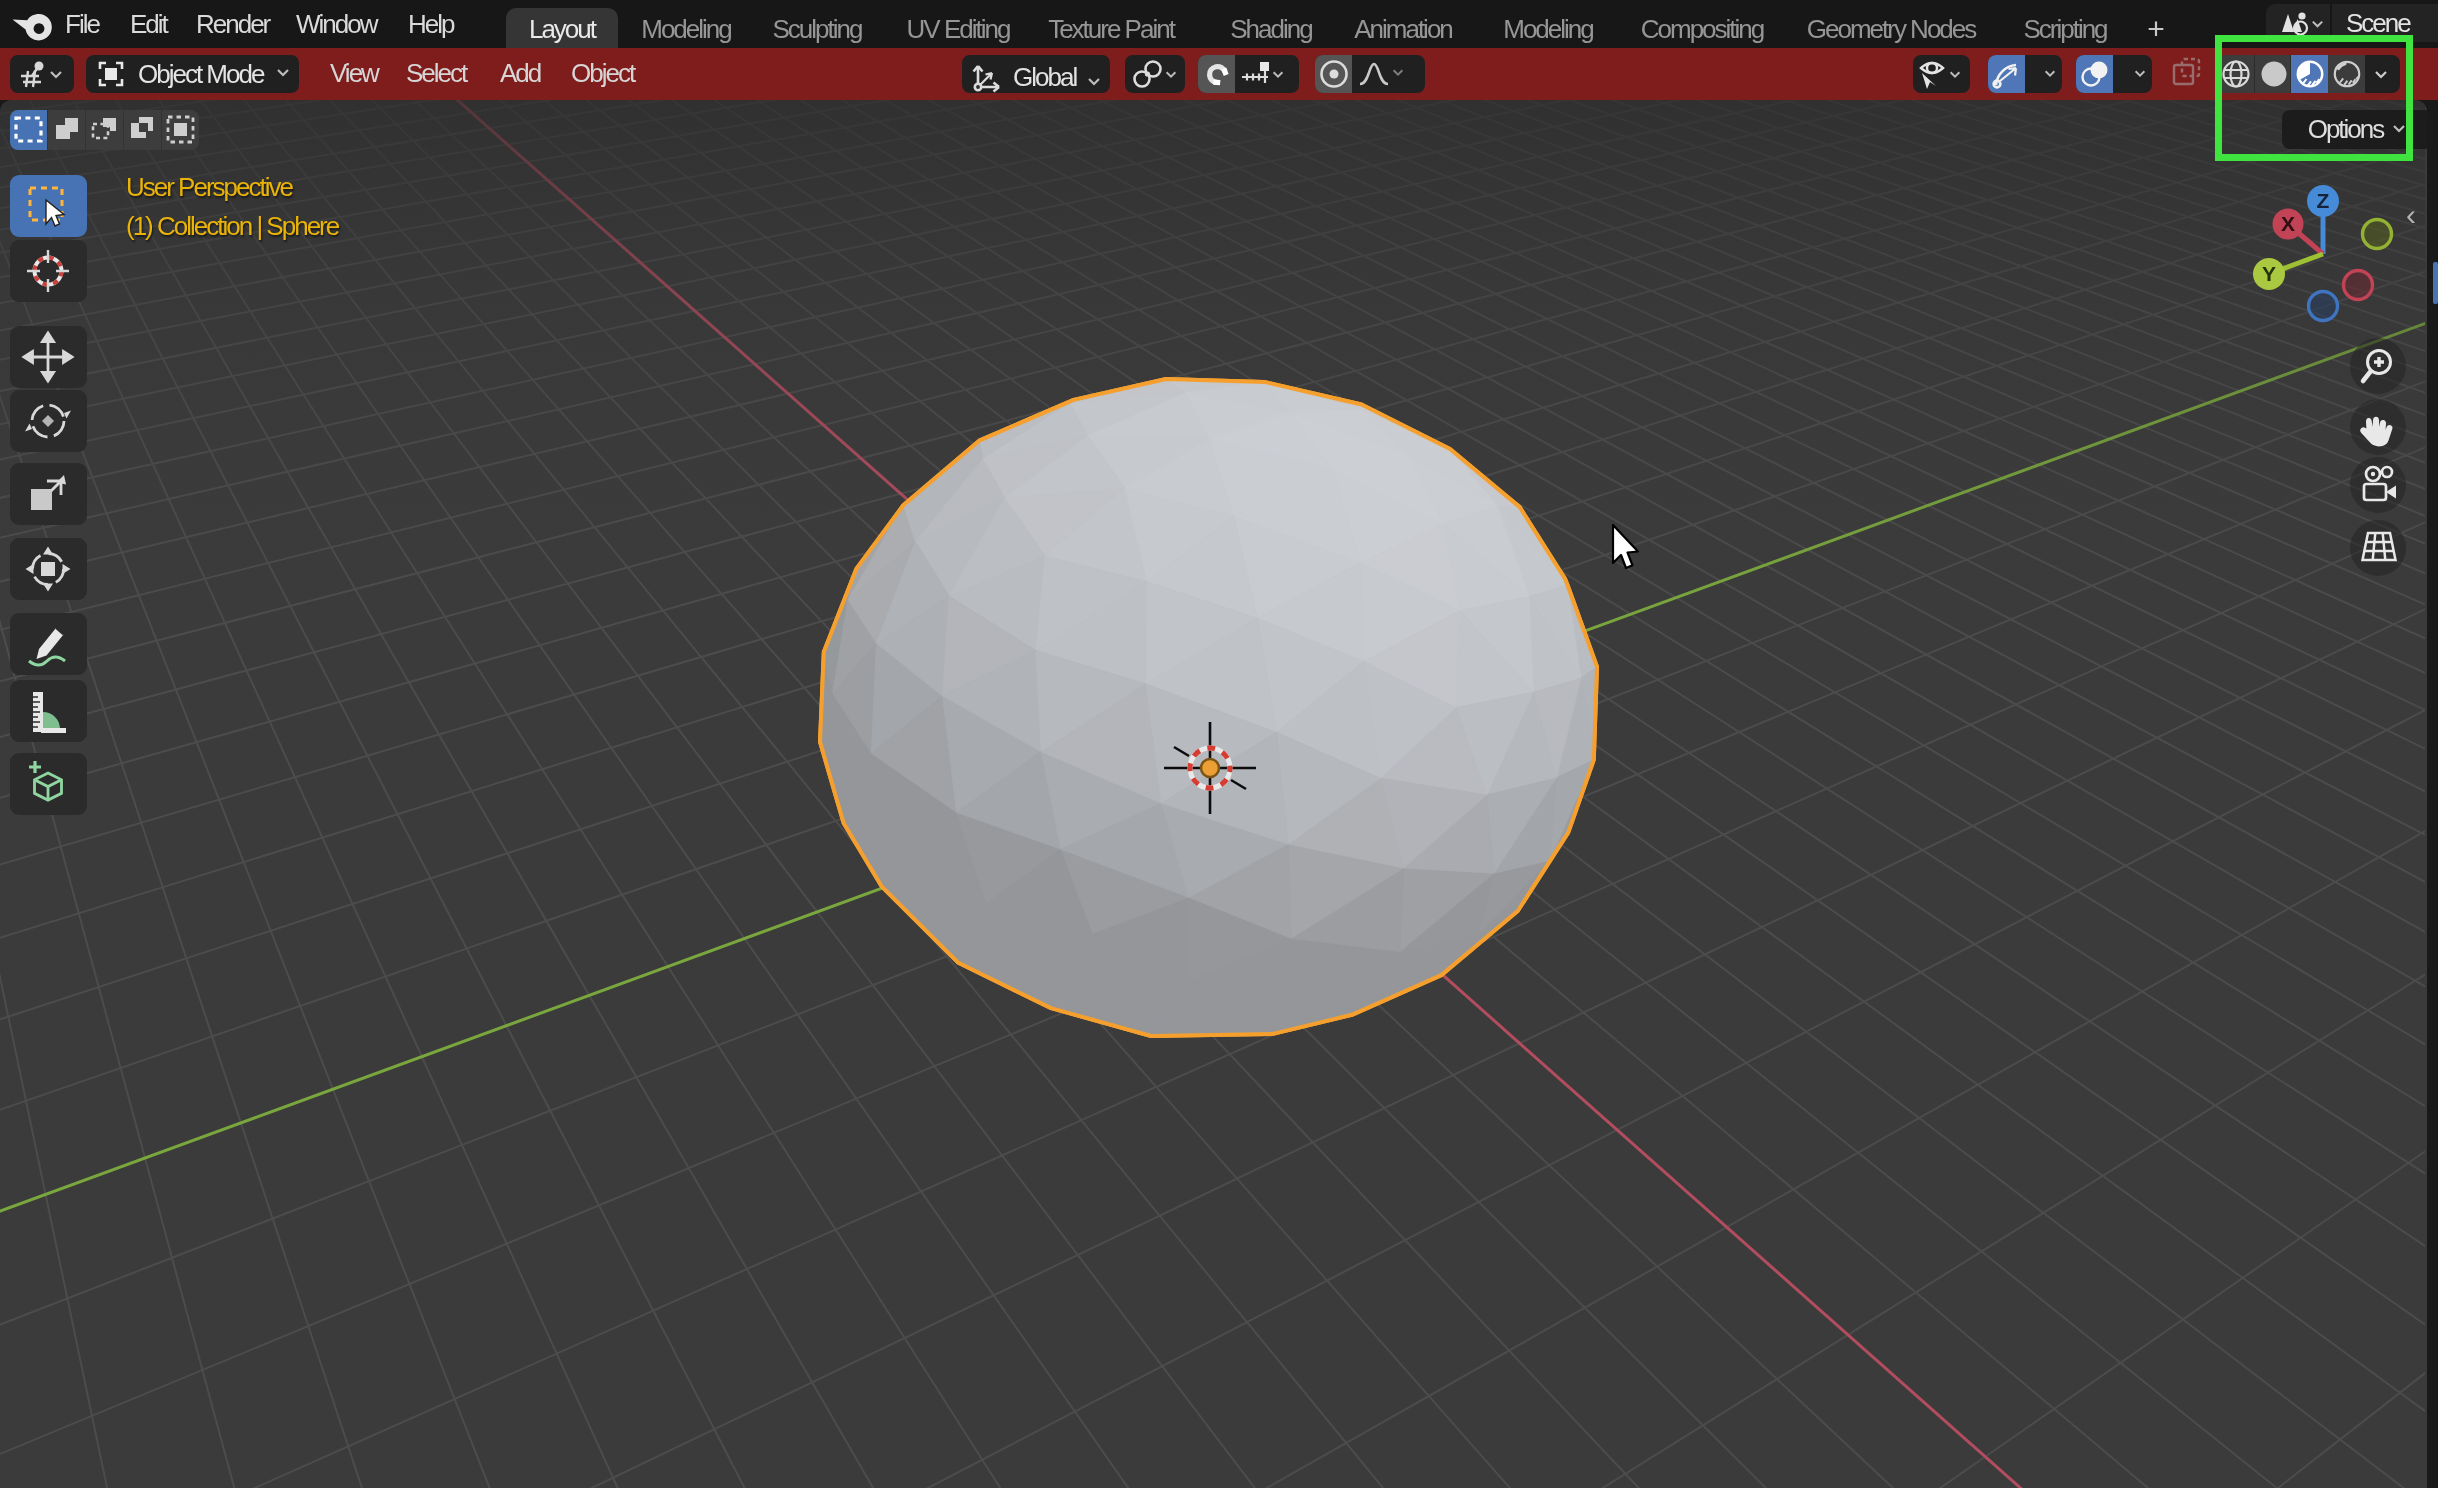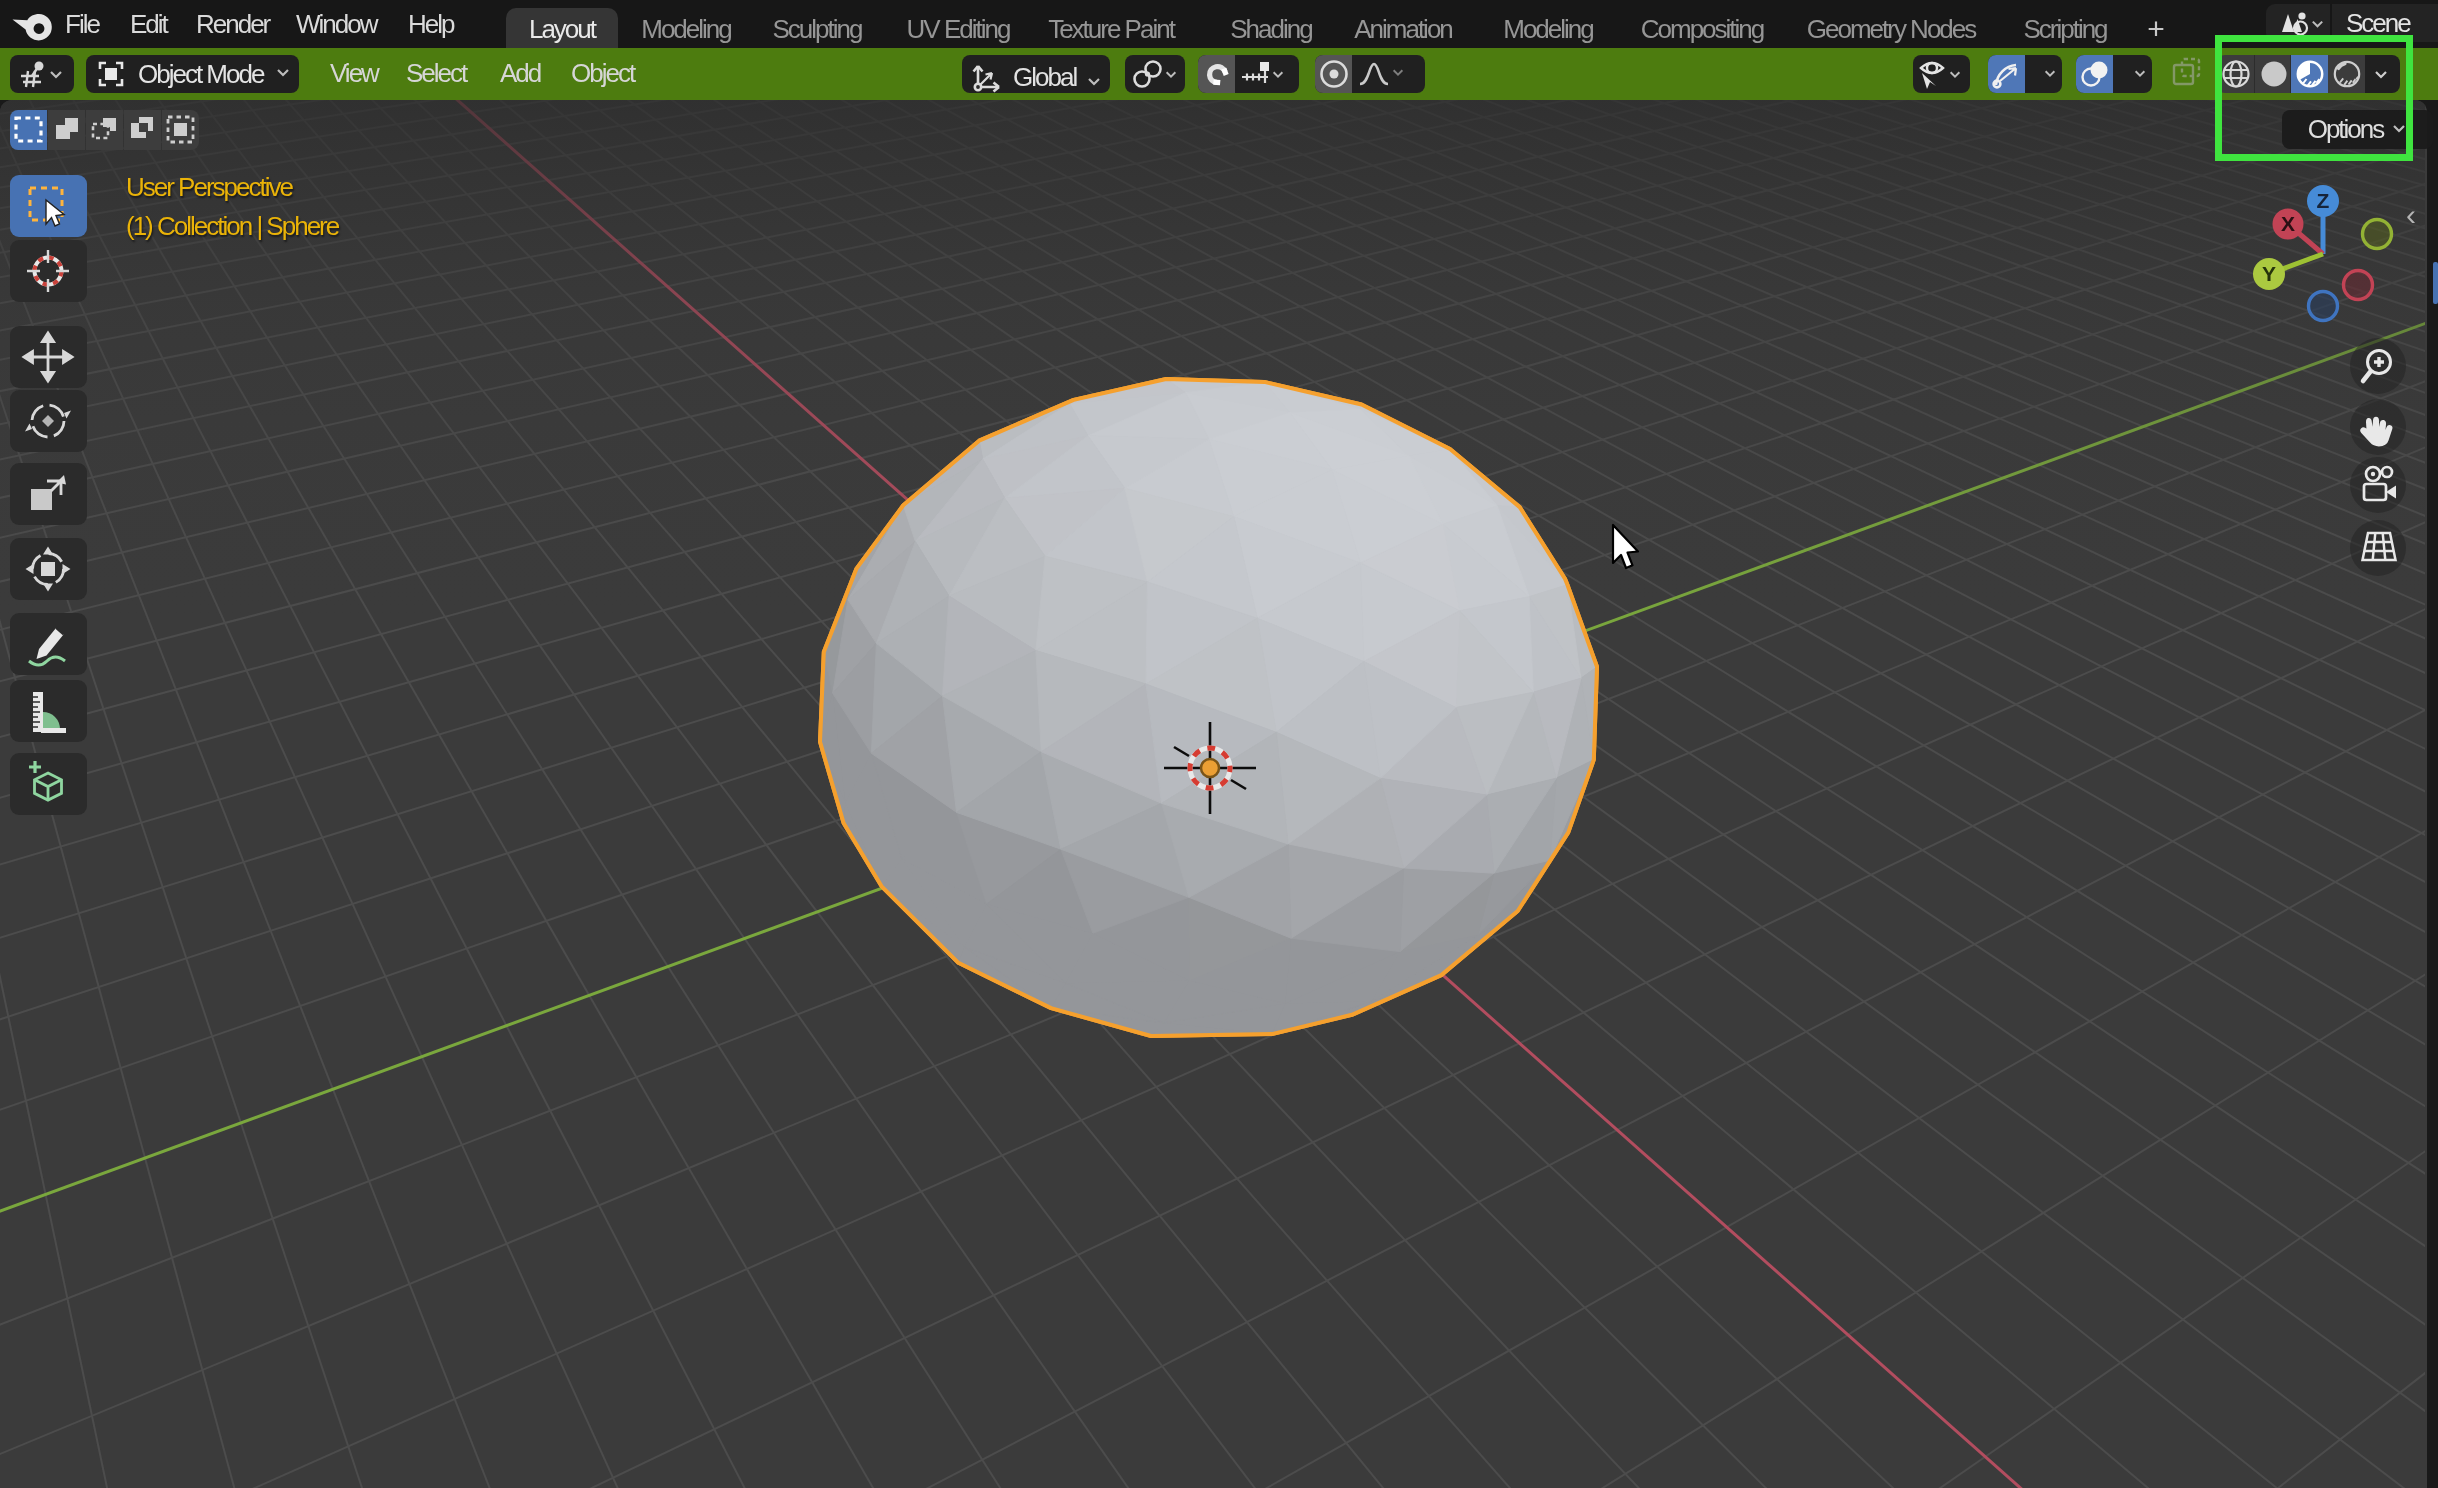--- a/index.html
+++ b/index.html
@@ -1,21 +1,21 @@
 <!DOCTYPE html>
 <html><head><meta charset="utf-8"><style>
 *{margin:0;padding:0;box-sizing:border-box}
 html,body{width:2438px;height:1488px;overflow:hidden;background:#191919;
  font-family:"Liberation Sans",sans-serif}
 .abs{position:absolute}
 .topbar{position:absolute;left:0;top:0;width:2438px;height:48px;background:#171717;z-index:20}
 .tmenu{position:absolute;top:0;height:32px;line-height:48px;color:#dadada;font-size:26px;letter-spacing:-2px}
 .tab{position:absolute;top:8px;height:40px;line-height:42px;color:#969696;font-size:26px;letter-spacing:-2px;text-align:center}
 .tab.active{background:#353535;color:#e9e9e9;border-radius:10px 10px 0 0}
-.header{position:absolute;left:0;top:48px;width:2438px;height:52px;background:#4d7c0f;z-index:20}
+.header{position:absolute;left:0;top:48px;width:2438px;height:52px;background:#7f1d1d;z-index:20}
 .hbtn{position:absolute;top:7px;height:38px;background:#202020;border-radius:8px}
 .hmenu{position:absolute;top:0;height:52px;line-height:51px;color:#d6d6d6;font-size:26px;letter-spacing:-2px}
 .viewport{position:absolute;left:0;top:100px;width:2427px;height:1392px;background:#3b3b3b;border-radius:12px 12px 0 0;overflow:hidden;z-index:1}
 .rstrip{position:absolute;left:2427px;top:100px;width:11px;height:1388px;background:#191919;z-index:2}
 .toolbtn{position:absolute;left:10px;width:77px;height:62px;background:#2b2b2b;border-radius:9px;z-index:10}
 .toolbtn.active{background:#4772b3}
 .selbtn{position:absolute;top:110px;width:37px;height:40px;background:#3d3d3d;z-index:10}
 .selbtn.active{background:#4772b3}
 .ovtext{position:absolute;color:#eab308;font-size:26px;letter-spacing:-2px;text-shadow:1px 2px 2px rgba(0,0,0,0.55);z-index:10}
 .navbtn{position:absolute;width:56px;height:56px;border-radius:50%;background:rgba(34,34,34,0.5);z-index:10}

